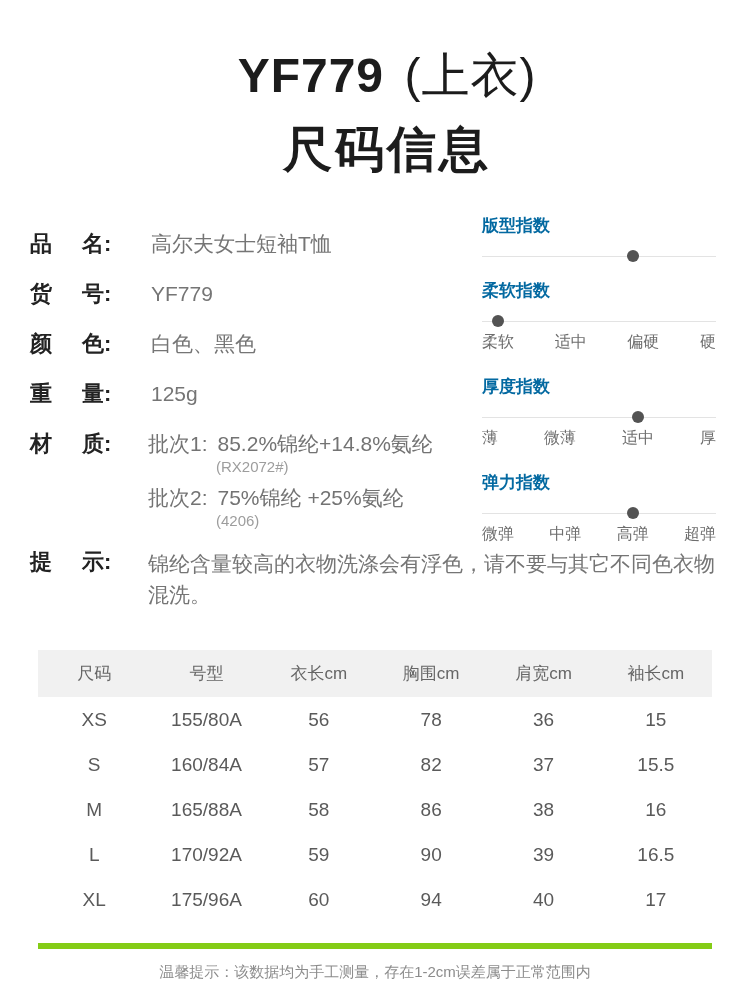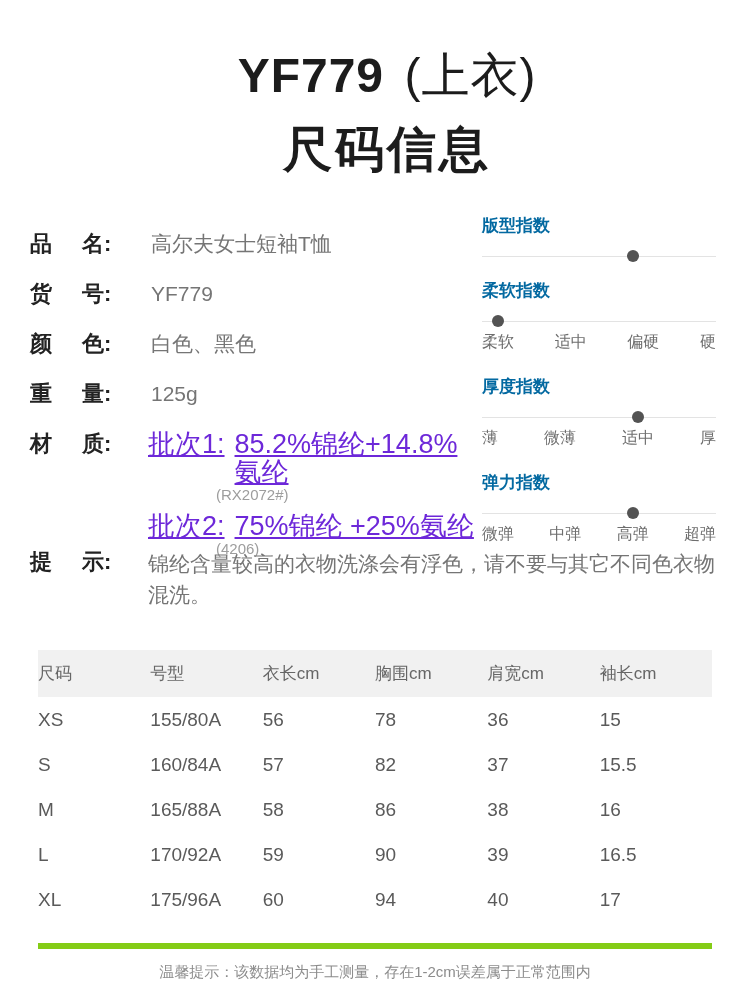--- a/index.html
+++ b/index.html
@@ -22,21 +22,21 @@
   
   .info-left { position:absolute; left:30px; top:230px; width:445px; }
   .info-row { display:flex; align-items:flex-start; min-height:50px; }
   .info-label {
     flex:0 0 92px; font-weight:700; font-size:22px; color:#222;
     word-spacing:24px; white-space:nowrap; line-height:28px;
   }
   .info-value { font-size:21px; color:#757575; margin-left:29px; line-height:28px; }
 
   .material-batches { margin-left:26px; }
-  .batch-line { display:flex; font-size:27px; color:#6d28d9; line-height:28px;text-decoration:underline; }
+  .batch-line { display:flex; font-size:21px; color:#737373; line-height:28px; }
   .batch-prefix { margin-right:10px; white-space:nowrap; }
   .batch-note { font-size:15px; color:#9d9d9d; line-height:18px; margin:0 0 8px 68px; }
 
   
   .tip-row { position:absolute; left:30px; top:548px; width:692px; display:flex; align-items:flex-start; }
   .tip-text { font-size:21px; color:#757575; margin-left:26px; width:574px; line-height:31px; }
 
   
   .indices { position:absolute; left:482px; top:214px; width:234px; }
   .index-block { margin-bottom:22px; }
@@ -45,21 +45,21 @@
   .scale-line { height:1px; background:#e3e3e3; }
   .scale-dot {
     position:absolute; top:6px; width:12px; height:12px; border-radius:50%;
     background:#535353; transform:translate(-50%,-50%);
   }
   .scale-labels { display:flex; justify-content:space-between; margin-top:10px; }
   .scale-labels span { font-size:16px; color:#6e6e6e; white-space:nowrap; }
 
   
   .table-wrap { position:absolute; left:38px; top:650px; width:674px; }
-  .trow { display:grid; grid-template-columns:repeat(6,1fr); align-items:center; }
+  .trow { display:grid; grid-template-columns:repeat(6,1fr); align-items:center; text-align:center; }
   .thead { background:#f1f1f1; height:47px; font-size:17px; color:#666; }
   .tbody .trow { height:45px; font-size:19px; color:#5a5a5a; }
 
   
   .footnote {
     position:absolute; left:38px; top:943px; width:674px;
     border-top:6px solid #84cc16; padding-top:14px;
     text-align:center; font-size:15px; color:#8c8c8c;
   }
 </style>

